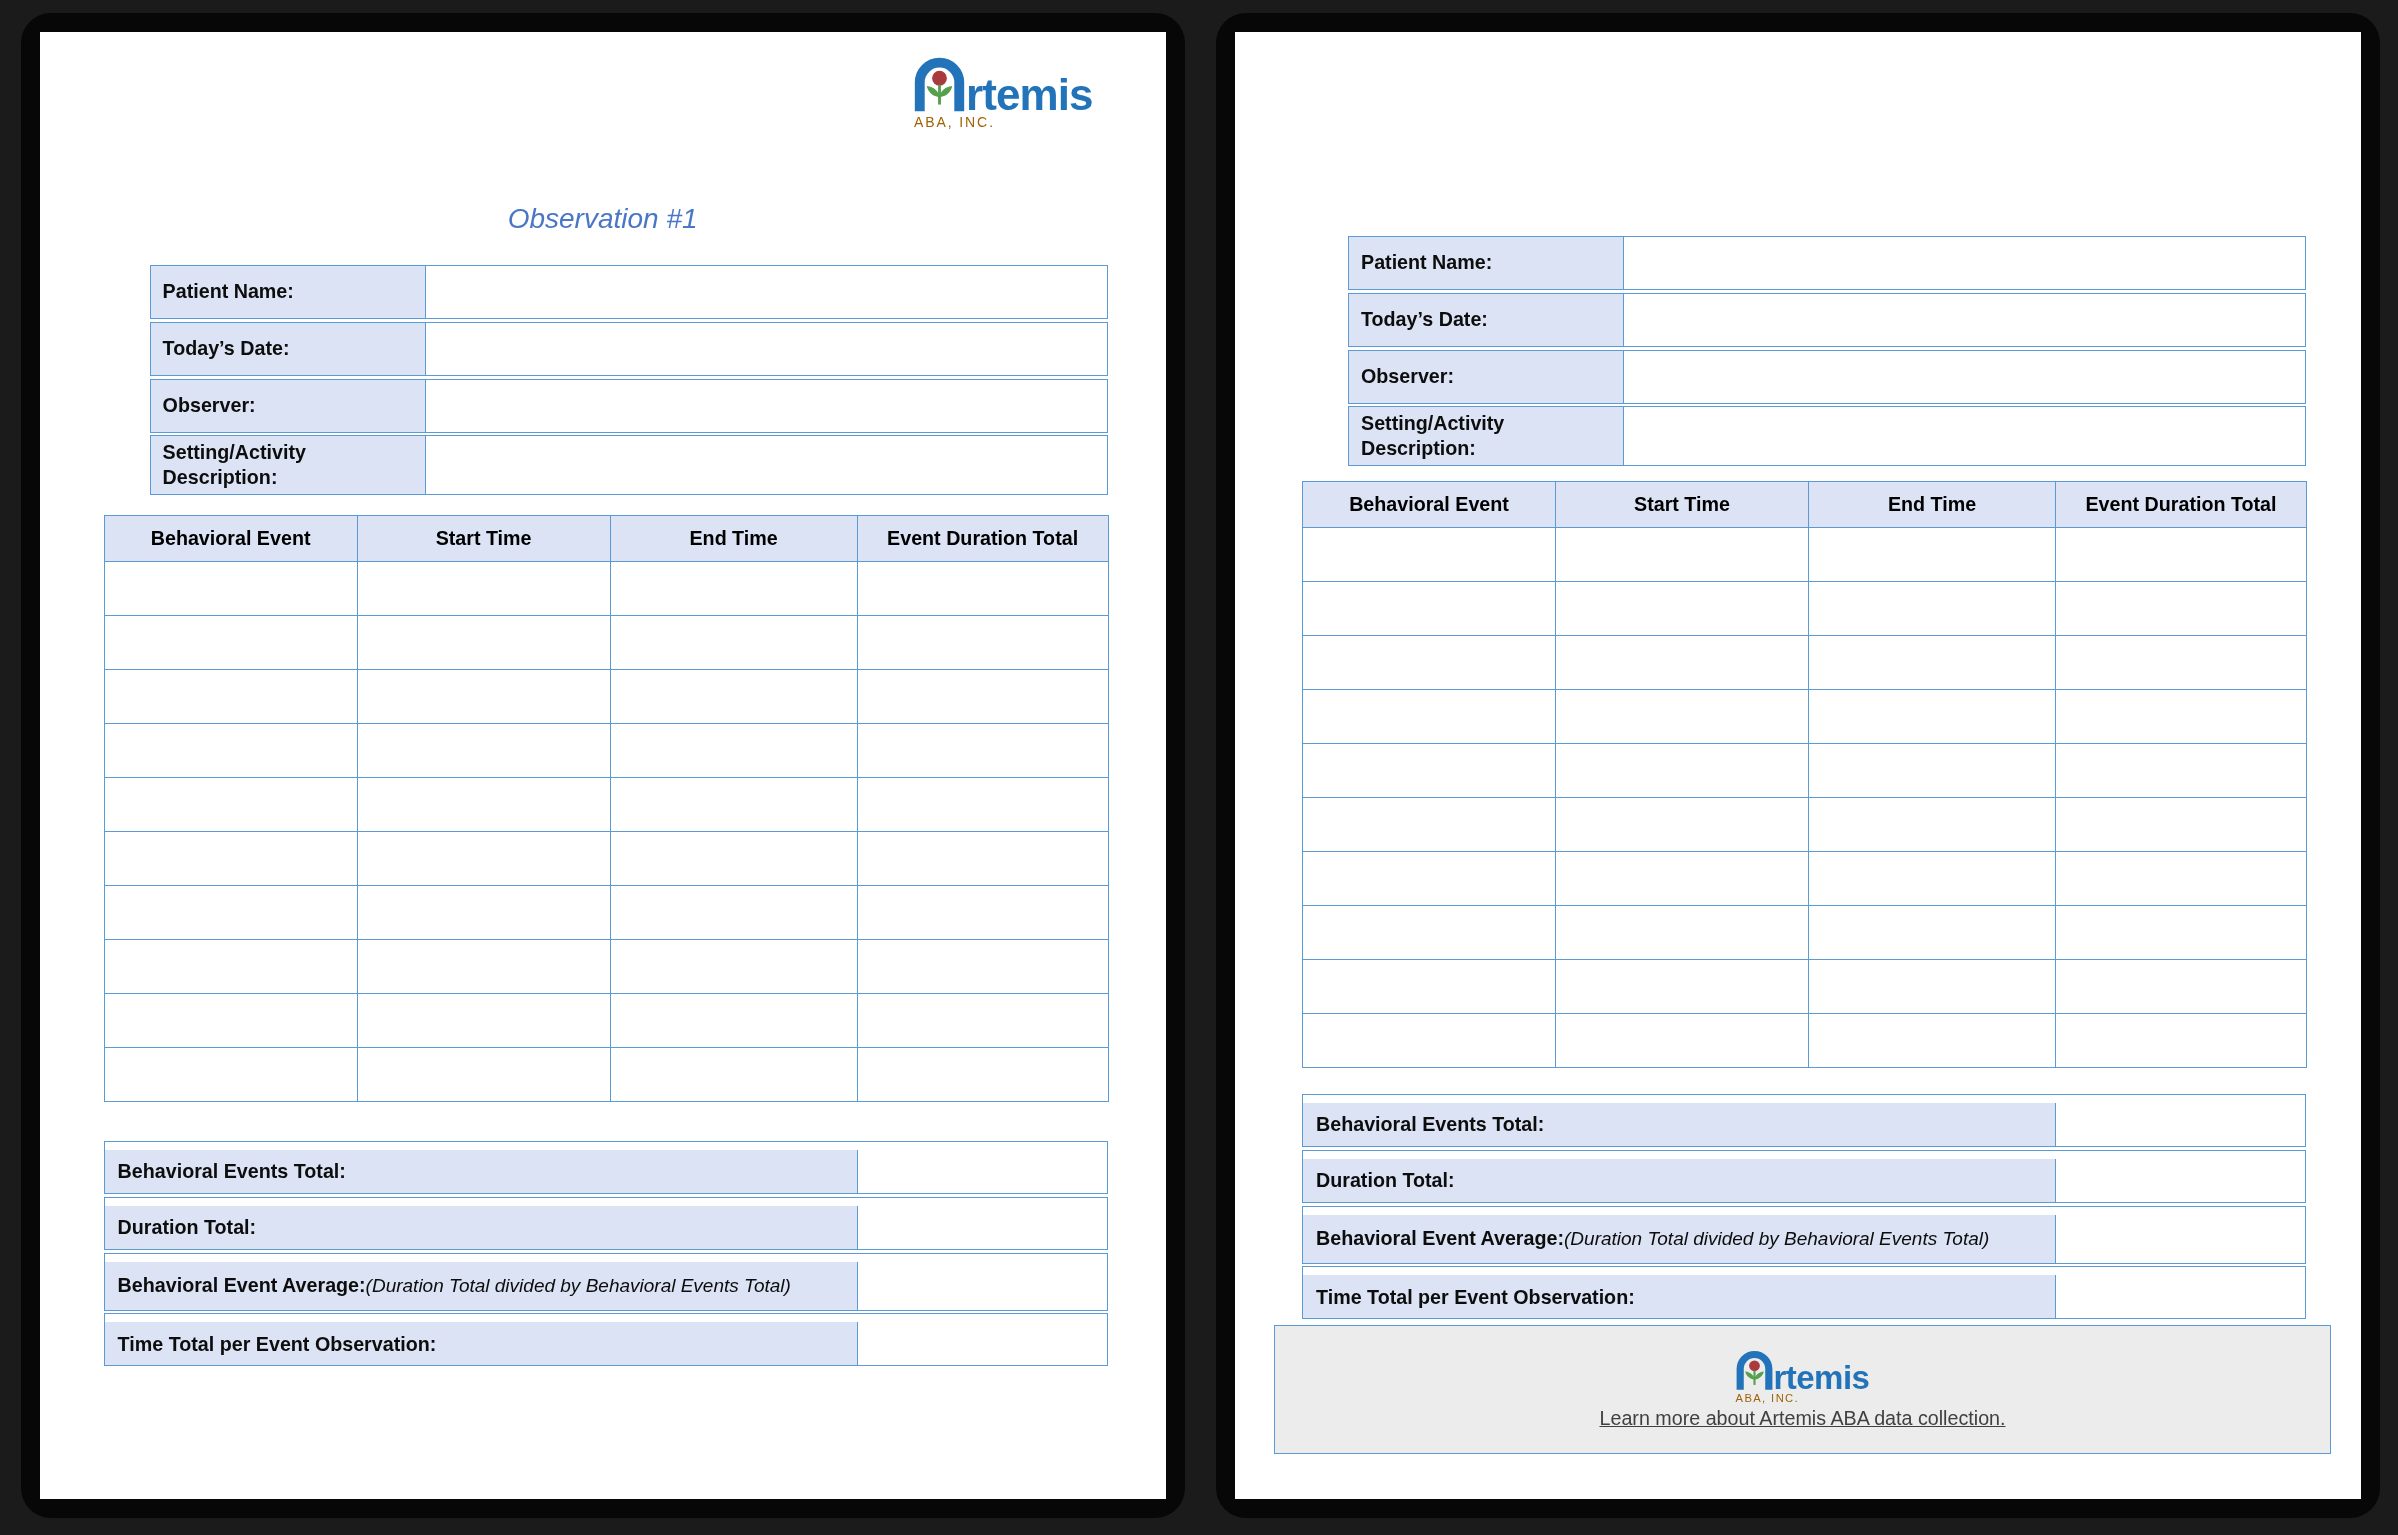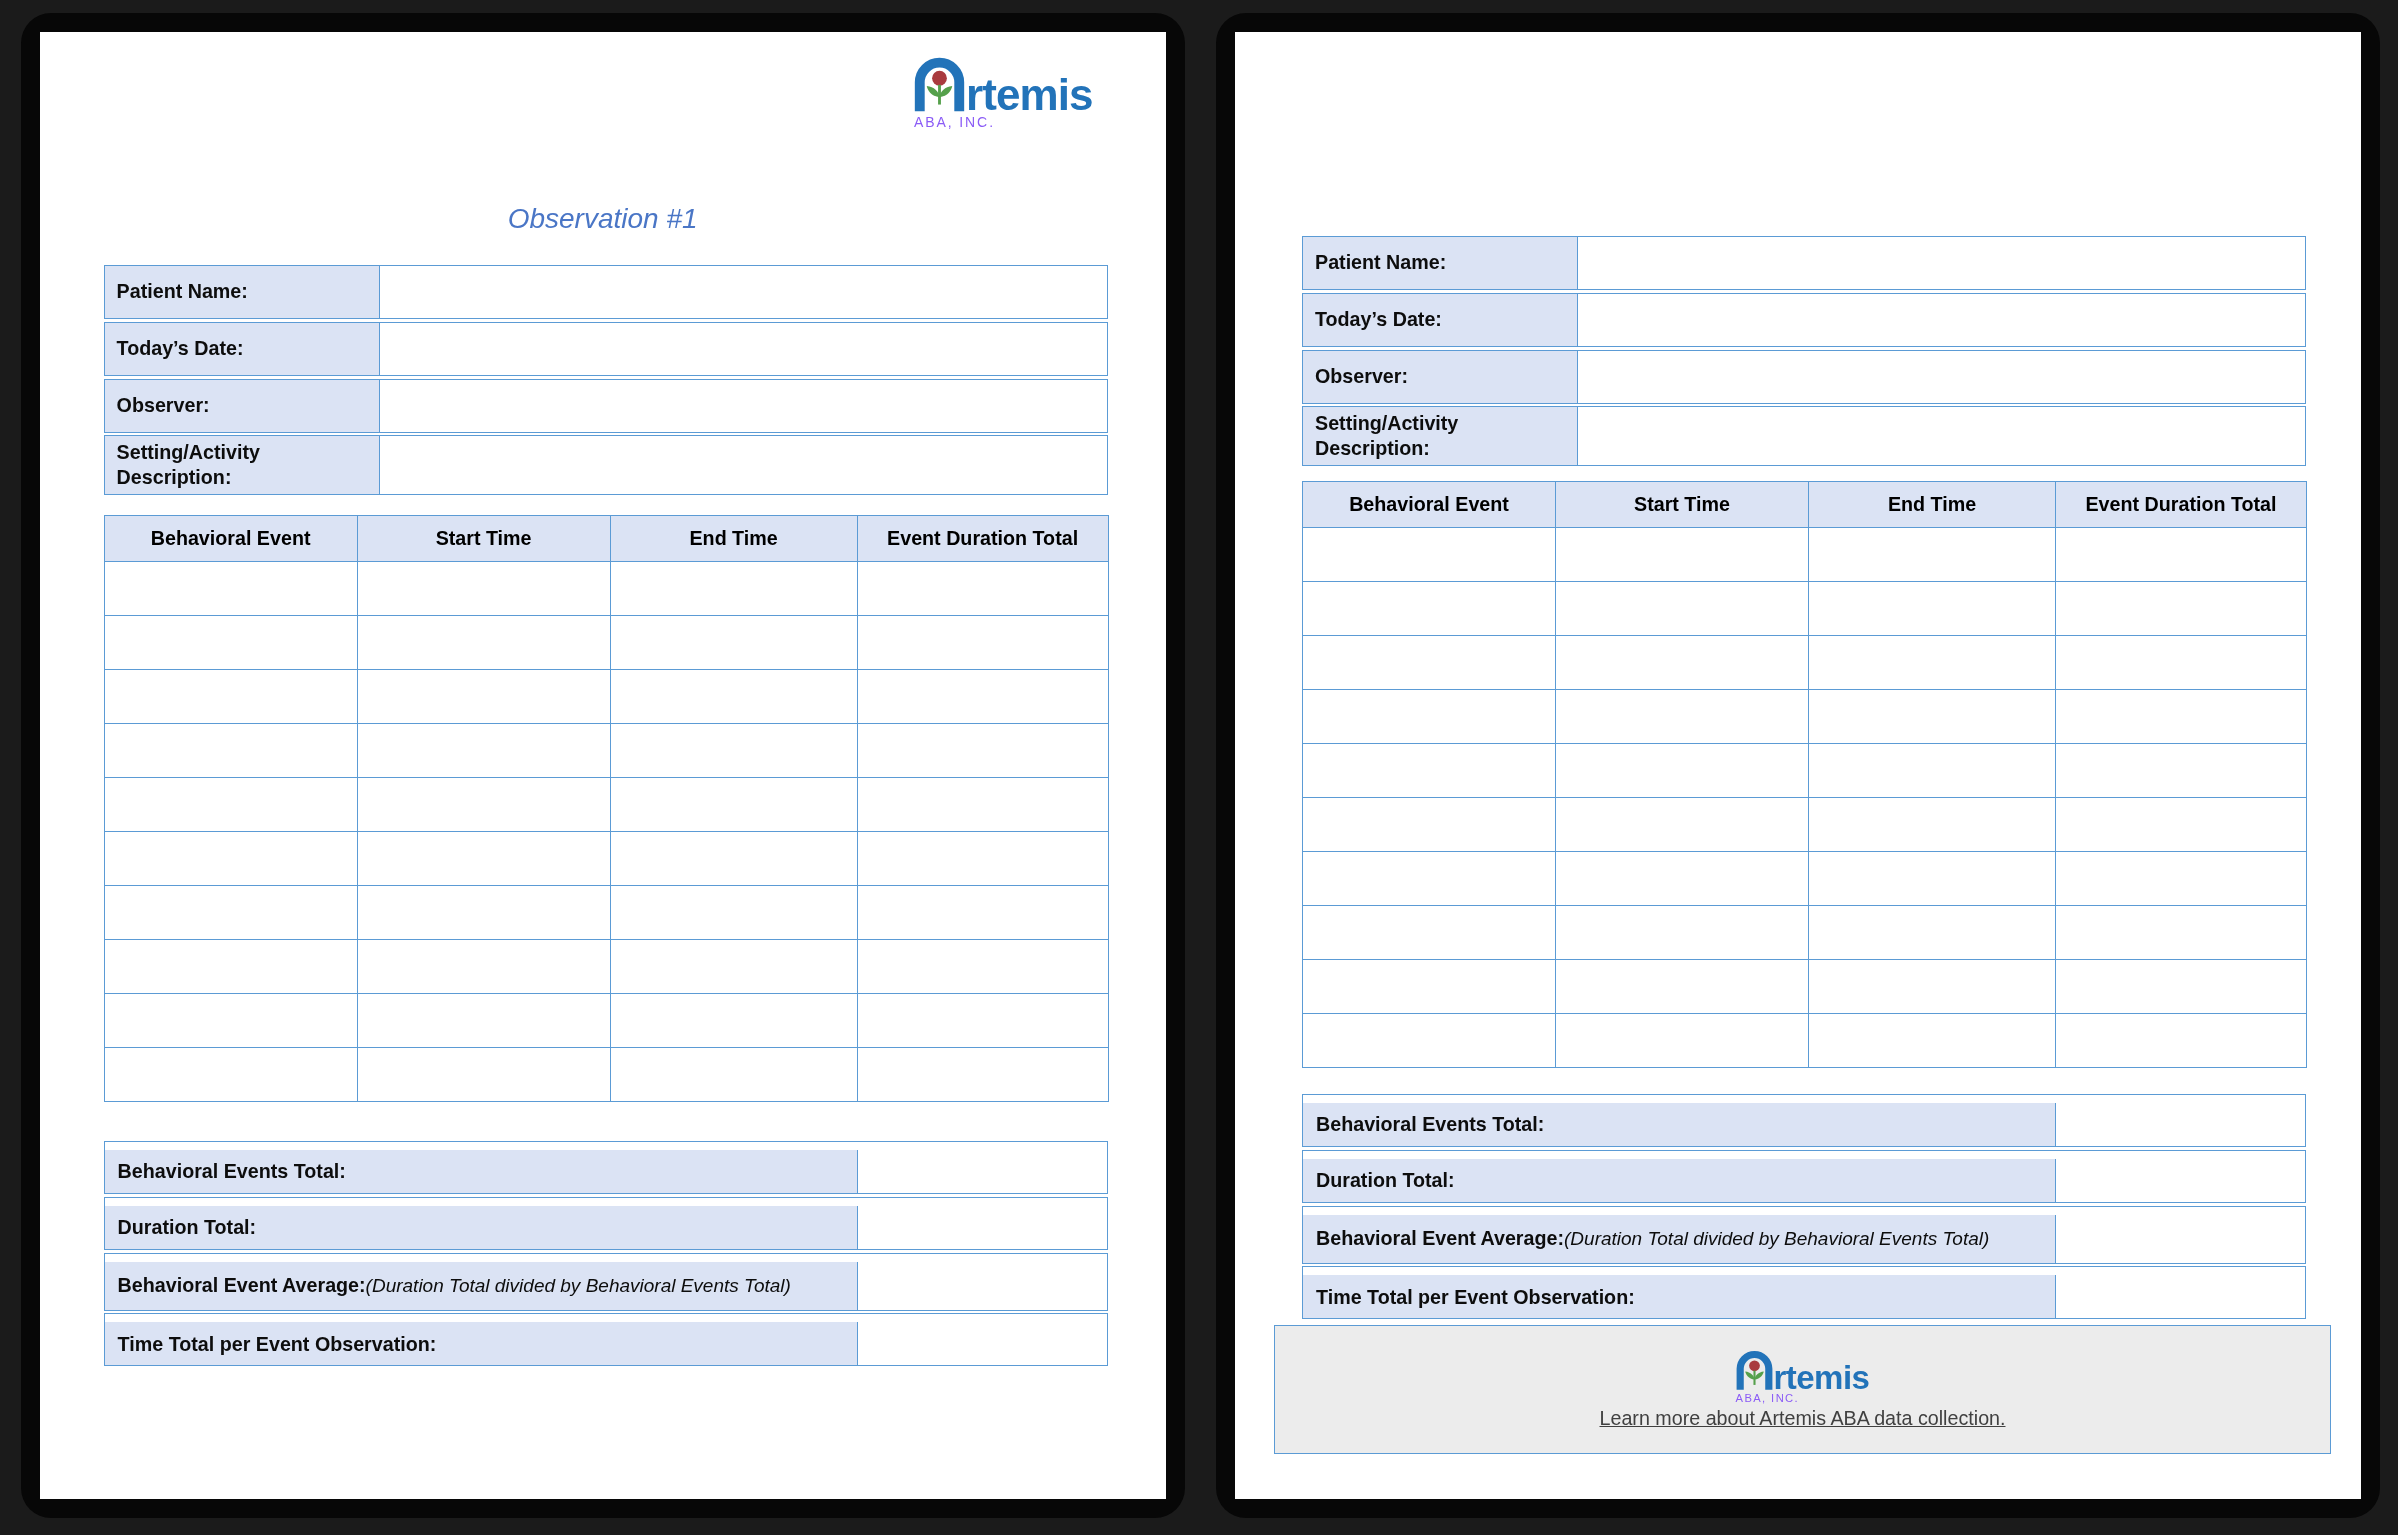--- a/index.html
+++ b/index.html
@@ -33,40 +33,40 @@
   
   .logo{display:inline-block;}
   .logo-abs{position:absolute;top:24px;right:73px;}
   .logo-row{display:flex;align-items:flex-end;}
   .logo-arch{display:block;}
   .logo-text{
     font-size:44px;font-weight:bold;color:#2273b9;
     letter-spacing:-0.9px;line-height:.78;margin-left:0.9px;
   }
   .logo-sub{
-    font-size:14px;color:#8b5cf6;letter-spacing:1.9px;
+    font-size:14px;color:#a16207;letter-spacing:1.9px;
     margin-top:2.8px;text-align:left;line-height:1;
   }
   .logo.small .logo-text{font-size:33px;letter-spacing:-0.5px;}
   .logo.small .logo-sub{font-size:11.2px;letter-spacing:1.4px;margin-top:1.9px;}
   
   .obs-heading{
     position:absolute;left:0;width:100%;text-align:center;
     font-size:28px;font-style:italic;color:#4a76c6;line-height:1.1;
   }
   #p1 .obs-heading{top:172px;}
   #p2 .obs-heading{top:141px;}
   
   .info-table{
     position:absolute;width:1004px;
     display:flex;flex-direction:column;gap:2.8px;
   }
   #p1 .info-table{left:64px;top:233px;}
   #p2 .info-table{left:67px;top:204px;}
-  .info-row{display:flex;border:1.9px solid #5b9bd5;background:#701a75;height:52px;}
+  .info-row{display:flex;border:1.9px solid #5b9bd5;background:#701a75;height:52px;margin-left:46px;}
   .info-row:nth-child(4){height:58px;}
   .info-label{
     width:251px;flex:none;background:#dbe3f4;
     border-right:1.9px solid #5b9bd5;
     display:flex;align-items:center;
     padding:0 11.2px 0 12px;
     font-weight:bold;font-size:19.7px;color:#0d0d0d;line-height:1.3;
   }
   .info-value{flex:1;background:#fff;}
   

